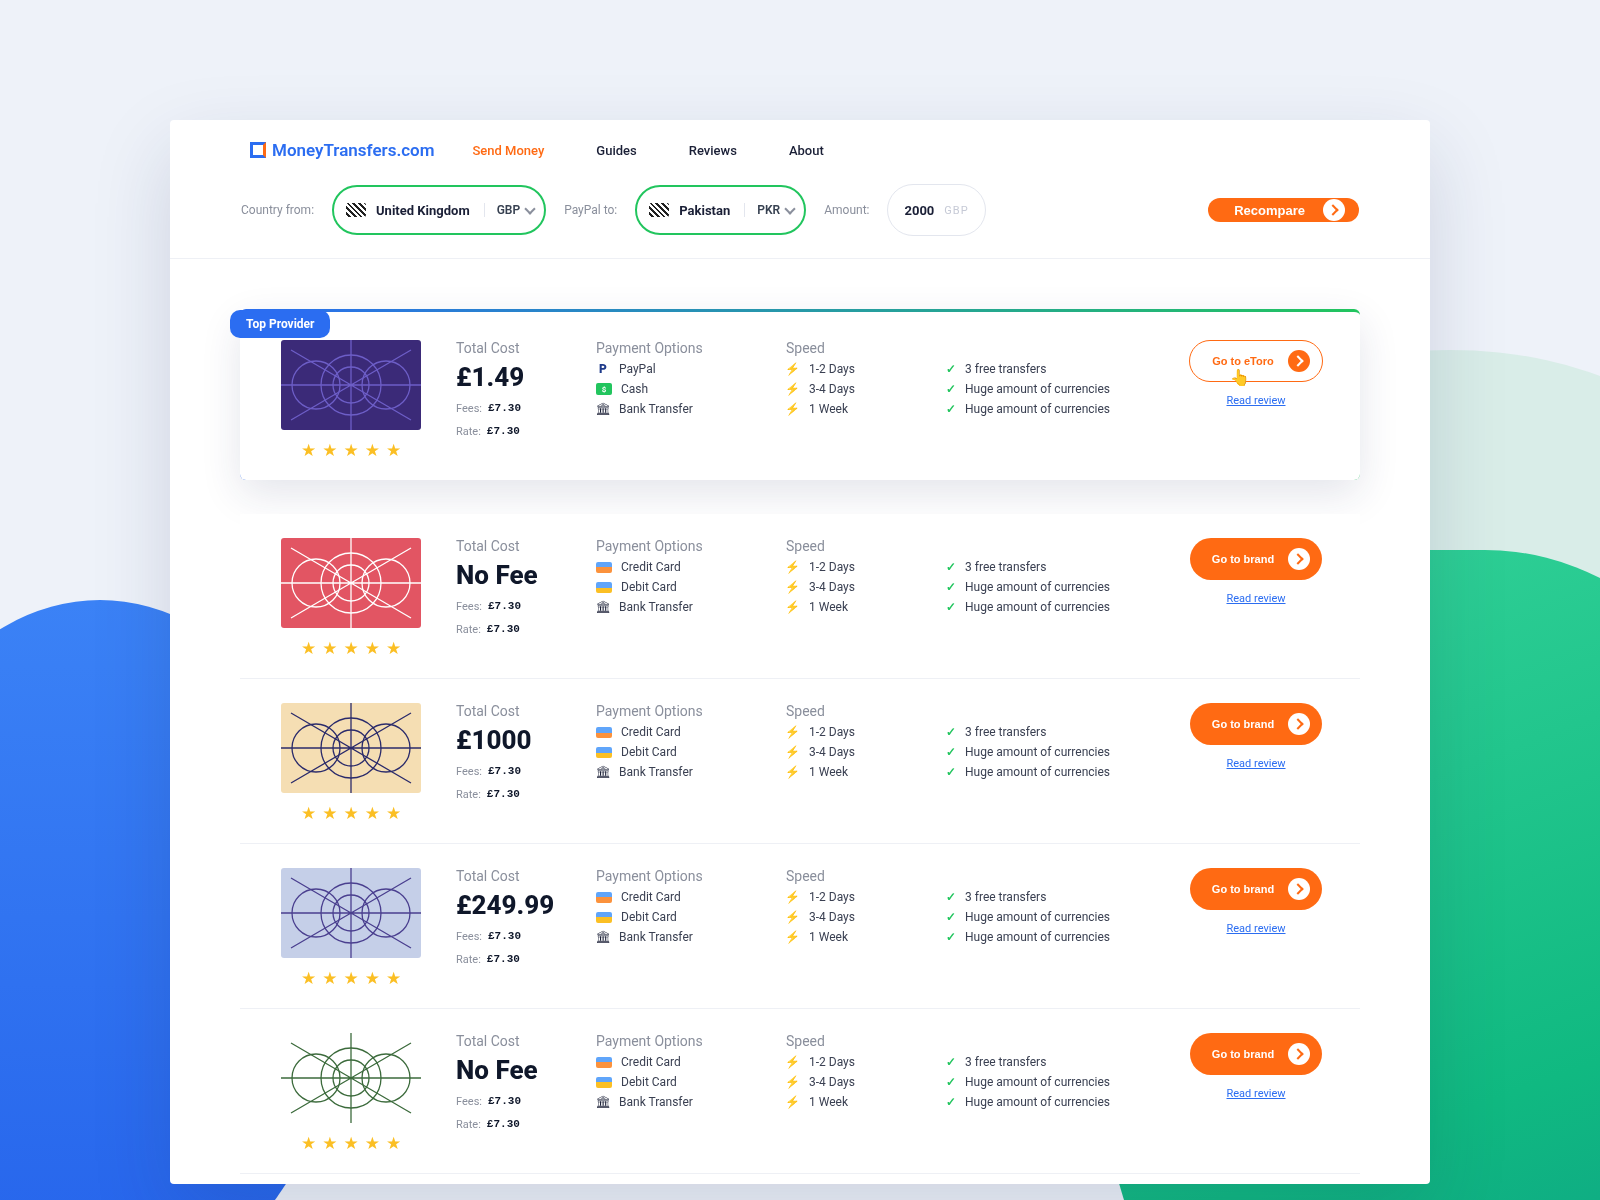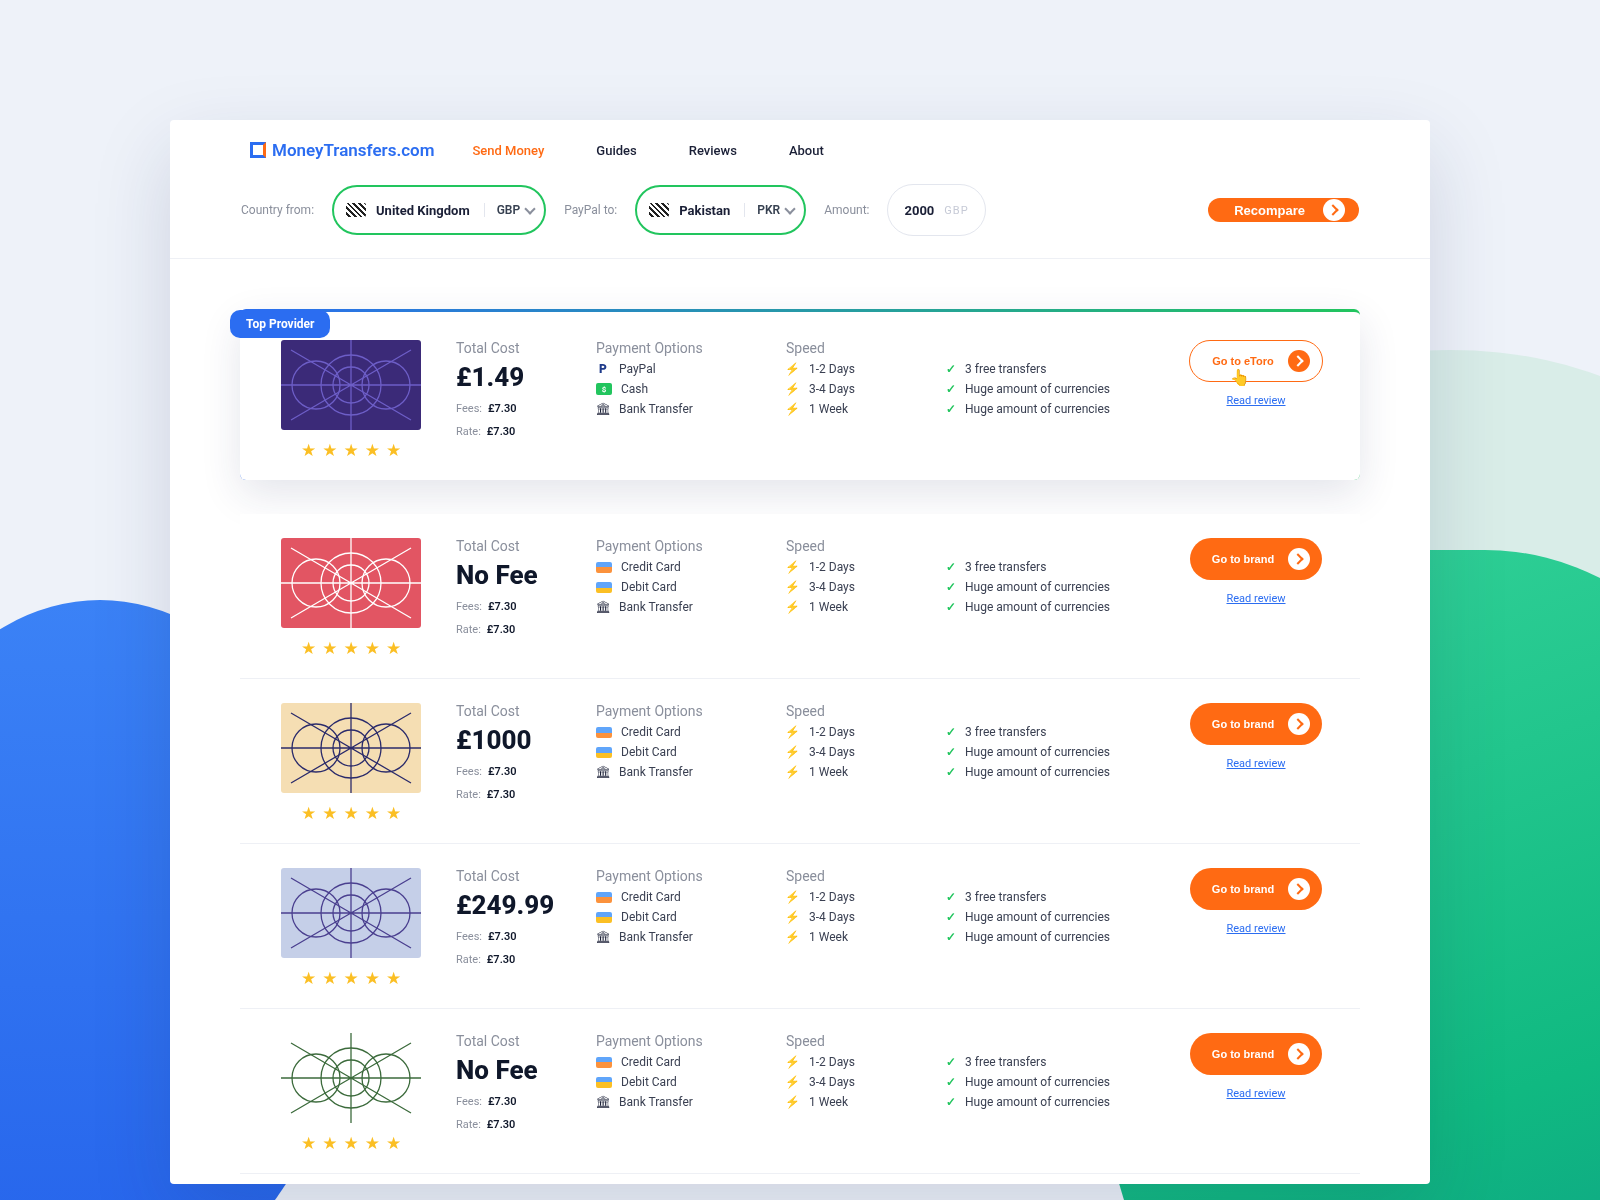--- a/index.html
+++ b/index.html
@@ -217,21 +217,21 @@
   margin-bottom: 6px;
 }
 .big-cost { font-size: 26px; font-weight: 800; color: #0f172a; }
 .sub-row {
   font-size: 11px;
   color: #8a8f9c;
   margin-top: 10px;
   display: flex;
   gap: 6px;
 }
-.sub-row b { color: #0f172a; font-weight: 600; }
+.sub-row b { color: #0f172a; font-weight: 600; font-family: Liberation Mono, monospace; }
 .line {
   display: flex;
   align-items: center;
   gap: 9px;
   font-size: 12px;
   color: #3a4052;
   margin: 6px 0;
 }
 .ic {
   width: 14px; height: 12px;

